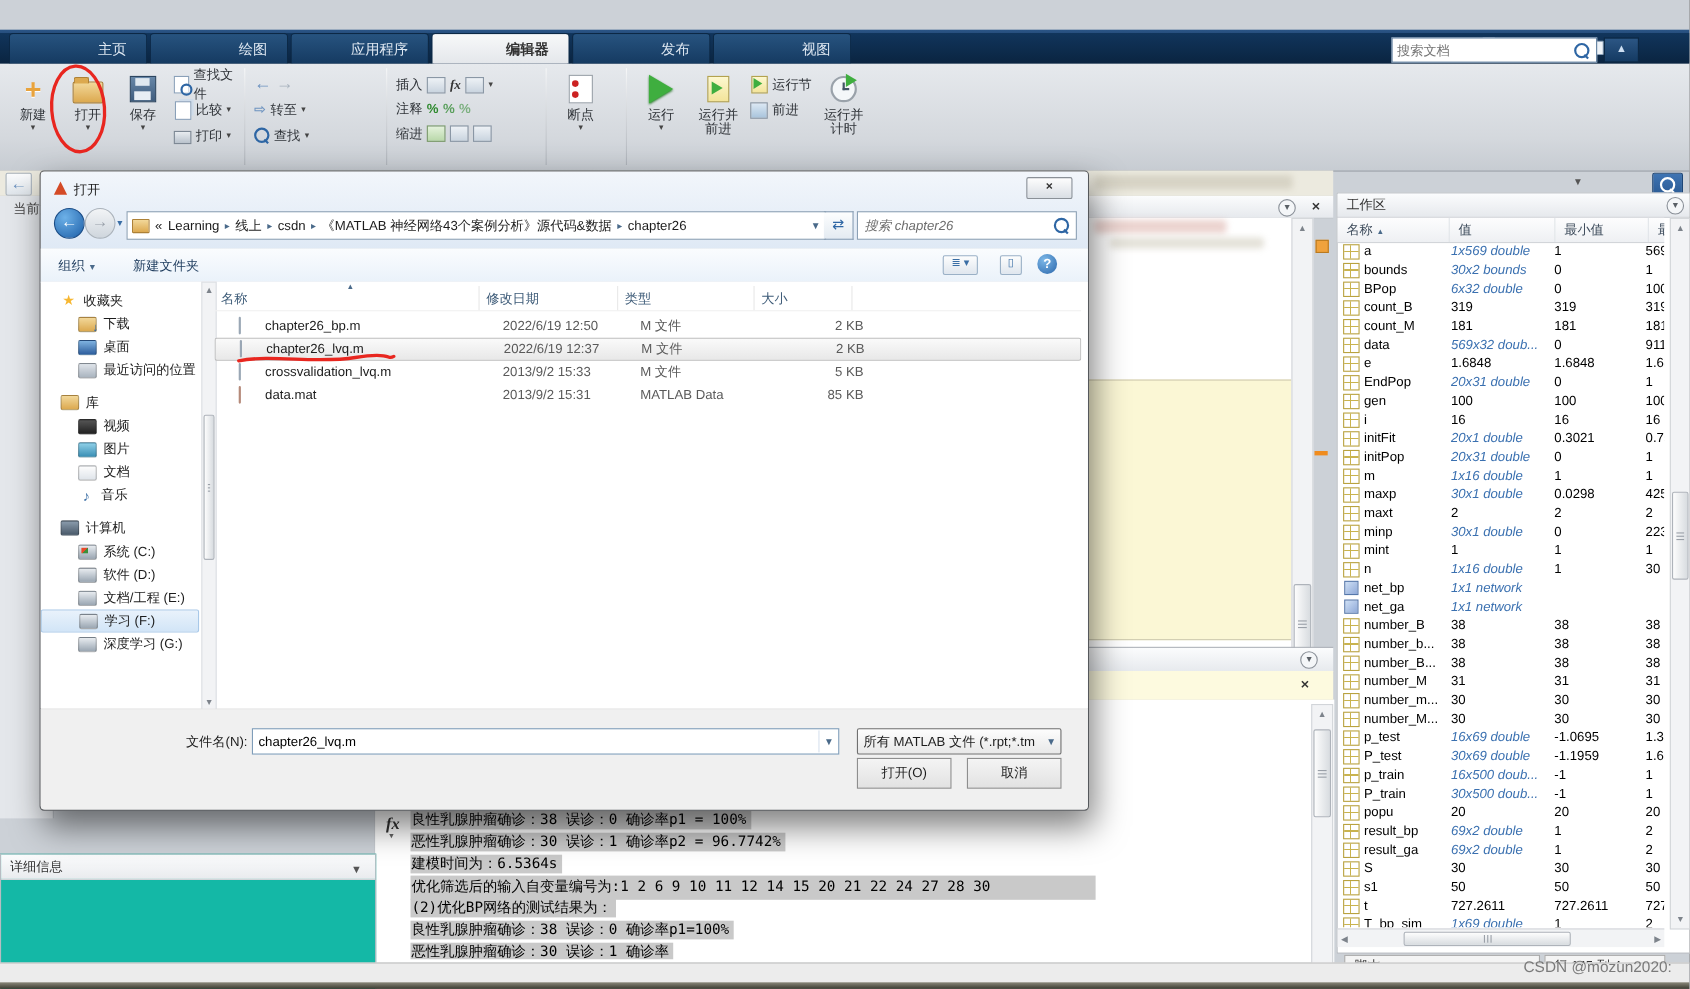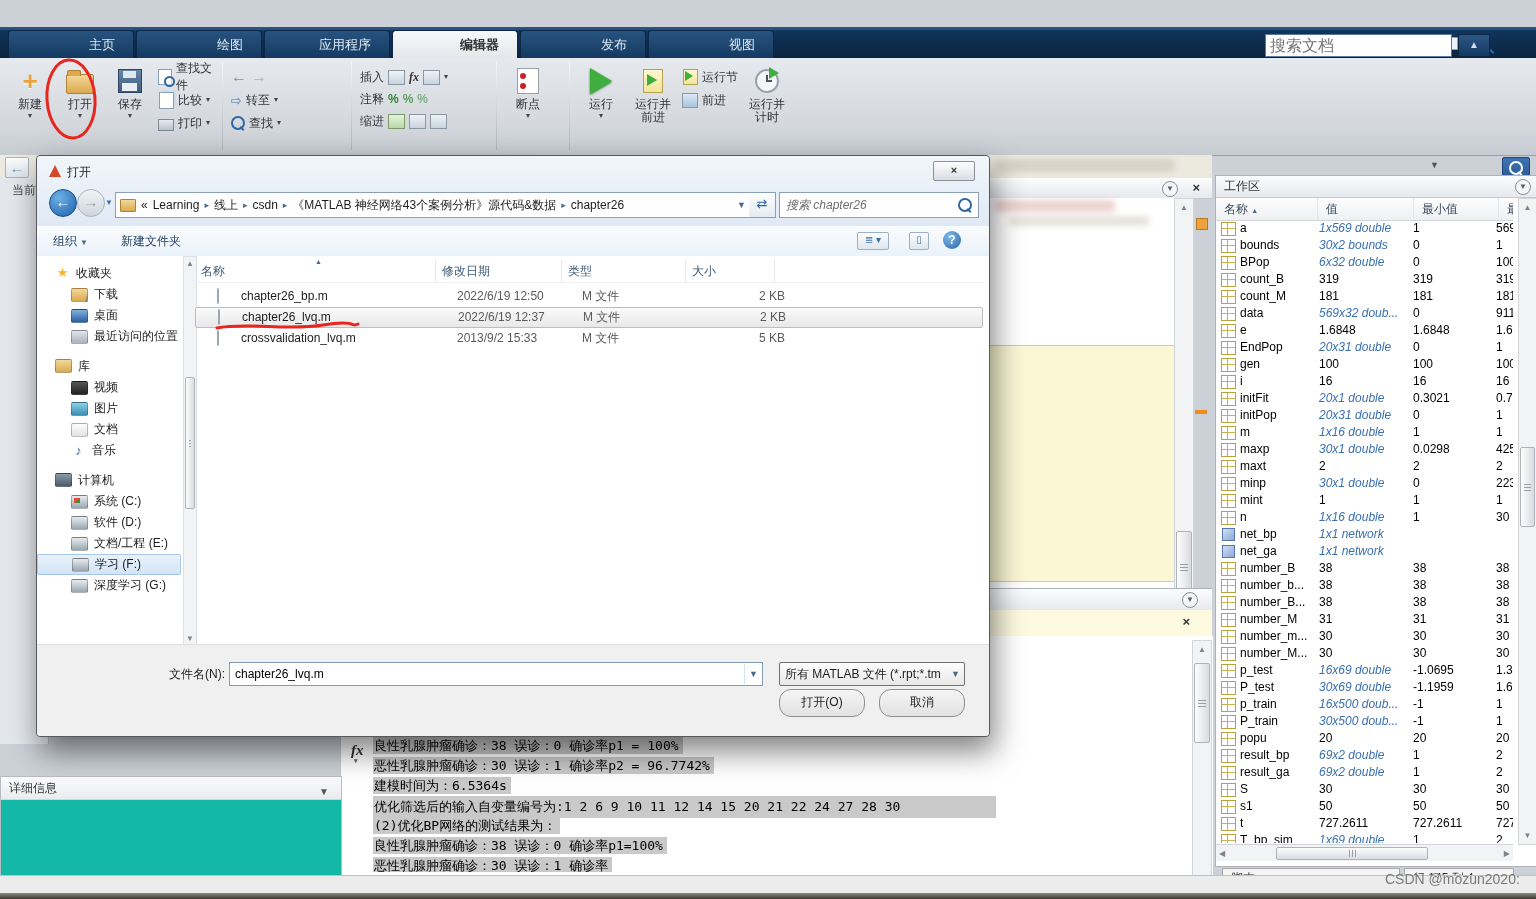--- a/index.html
+++ b/index.html
@@ -29,21 +29,21 @@
   .tab.active{background:linear-gradient(#f7f8f9,#e4e7eb);color:#333;font-weight:bold;}
   
   .qat{right:46px;top:33px;height:24px;display:flex;align-items:center;gap:7px;
     padding:0 8px;}
   .qicon{width:18px;height:18px;color:#d7e4f2;font-size:14px;text-align:center;line-height:18px;}
   .qicon.dim{opacity:.4;}
   .qpage{display:inline-block;width:11px;height:14px;background:#eef3f8;border:1px solid #8aa0b8;border-radius:1px;}
   .qsave{display:inline-block;width:13px;height:13px;background:linear-gradient(#e8eef5,#b9c6d4);border:1px solid #6d8095;}
   .doc-search{right:84px;top:34px;width:185px;height:21px;background:#fff;
     border:1px solid #5a7a9c;display:flex;align-items:center;}
-  .doc-search input{border:none;outline:none;flex:1;font-size:16px;color:#555;
+  .doc-search input{border:none;outline:none;flex:1;font-size:12px;color:#555;
     padding:0 4px;font-family:inherit;background:transparent;}
   .mag{width:10px;height:10px;border:2px solid #2e66a4;border-radius:50%;position:relative;margin-right:6px;}
   .mag::after{content:"";position:absolute;width:2px;height:5px;background:#2e66a4;
     left:8px;top:8px;transform:rotate(-45deg);}
   .collapse-btn{right:46px;top:34px;width:30px;height:21px;background:linear-gradient(#2c5684,#143a62);
     border:1px solid #0c2845;color:#cfe0f2;text-align:center;line-height:19px;font-size:10px;}
   
   .ribbonbody{left:0;top:58px;width:1536px;height:97px;
     background:linear-gradient(#e6e9ed 0%,#d4d8dd 70%,#c7ccd2 100%);
     border-bottom:1px solid #9aa0a8;display:flex;}
@@ -248,21 +248,21 @@
     border-top:1px solid #dfdfdf;border-radius:0 0 4px 4px;}
   .fn-label{position:absolute;left:100px;top:21px;width:88px;text-align:right;color:#1c1c1c;}
   .fn-input{position:absolute;left:192px;top:17px;width:532px;height:22px;background:#fff;
     border:1px solid #7f9db9;display:flex;align-items:center;}
   .fn-input input{border:none;outline:none;flex:1;padding-left:5px;font-size:12px;font-family:inherit;background:transparent;color:#000;}
   .fn-dd{width:17px;text-align:center;color:#4a6a8a;font-size:9px;border-left:1px solid #d8e2ee;line-height:20px;}
   .ft-combo{position:absolute;left:742px;top:17px;width:184px;height:22px;background:linear-gradient(#fdfdfd,#e8e8e8);
     border:1px solid #707070;border-radius:2px;display:flex;align-items:center;overflow:hidden;}
   .ft-combo .v{flex:1;padding-left:5px;white-space:nowrap;color:#1c1c1c;}
   .dlg-btn{position:absolute;top:44px;height:26px;background:linear-gradient(#f4f4f4,#e2e2e2);
-    border:1px solid #8e8e8e;border-radius:12px;text-align:center;line-height:24px;color:#1c1c1c;}
+    border:1px solid #8e8e8e;border-radius:0;text-align:center;line-height:24px;color:#1c1c1c;}
   .btn-open{left:742px;width:84px;} .btn-cancel{left:842px;width:84px;}
   
   .anno{z-index:20;pointer-events:none;}
 </style>
 </head>
 <body>
 
 <div id="app">
 
   <div class="abs titlebar">
@@ -1018,20 +1018,27 @@
               <span class="ctype">M 文件</span>
               <span class="csize">2 KB</span>
             </div>
             <div class="fl-row">
               <span class="cicon"><span class="fico"></span></span>
               <span class="cname">crossvalidation_lvq.m</span>
               <span class="cdate">2013/9/2 15:33</span>
               <span class="ctype">M 文件</span>
               <span class="csize">5 KB</span>
             </div>
+            <div class="fl-row">
+              <span class="cicon"><span class="fico mat"></span></span>
+              <span class="cname">data.mat</span>
+              <span class="cdate">2013/9/2 15:31</span>
+              <span class="ctype">MATLAB Data</span>
+              <span class="csize">85 KB</span>
+            </div>
           </div>
       </div>
     </div>
     <div class="dlg-bottom">
       <div class="fn-label">文件名(N):</div>
       <div class="fn-input">
         <input value="chapter26_lvq.m" style="">
         <span class="fn-dd">▼</span>
       </div>
       <div class="ft-combo">

